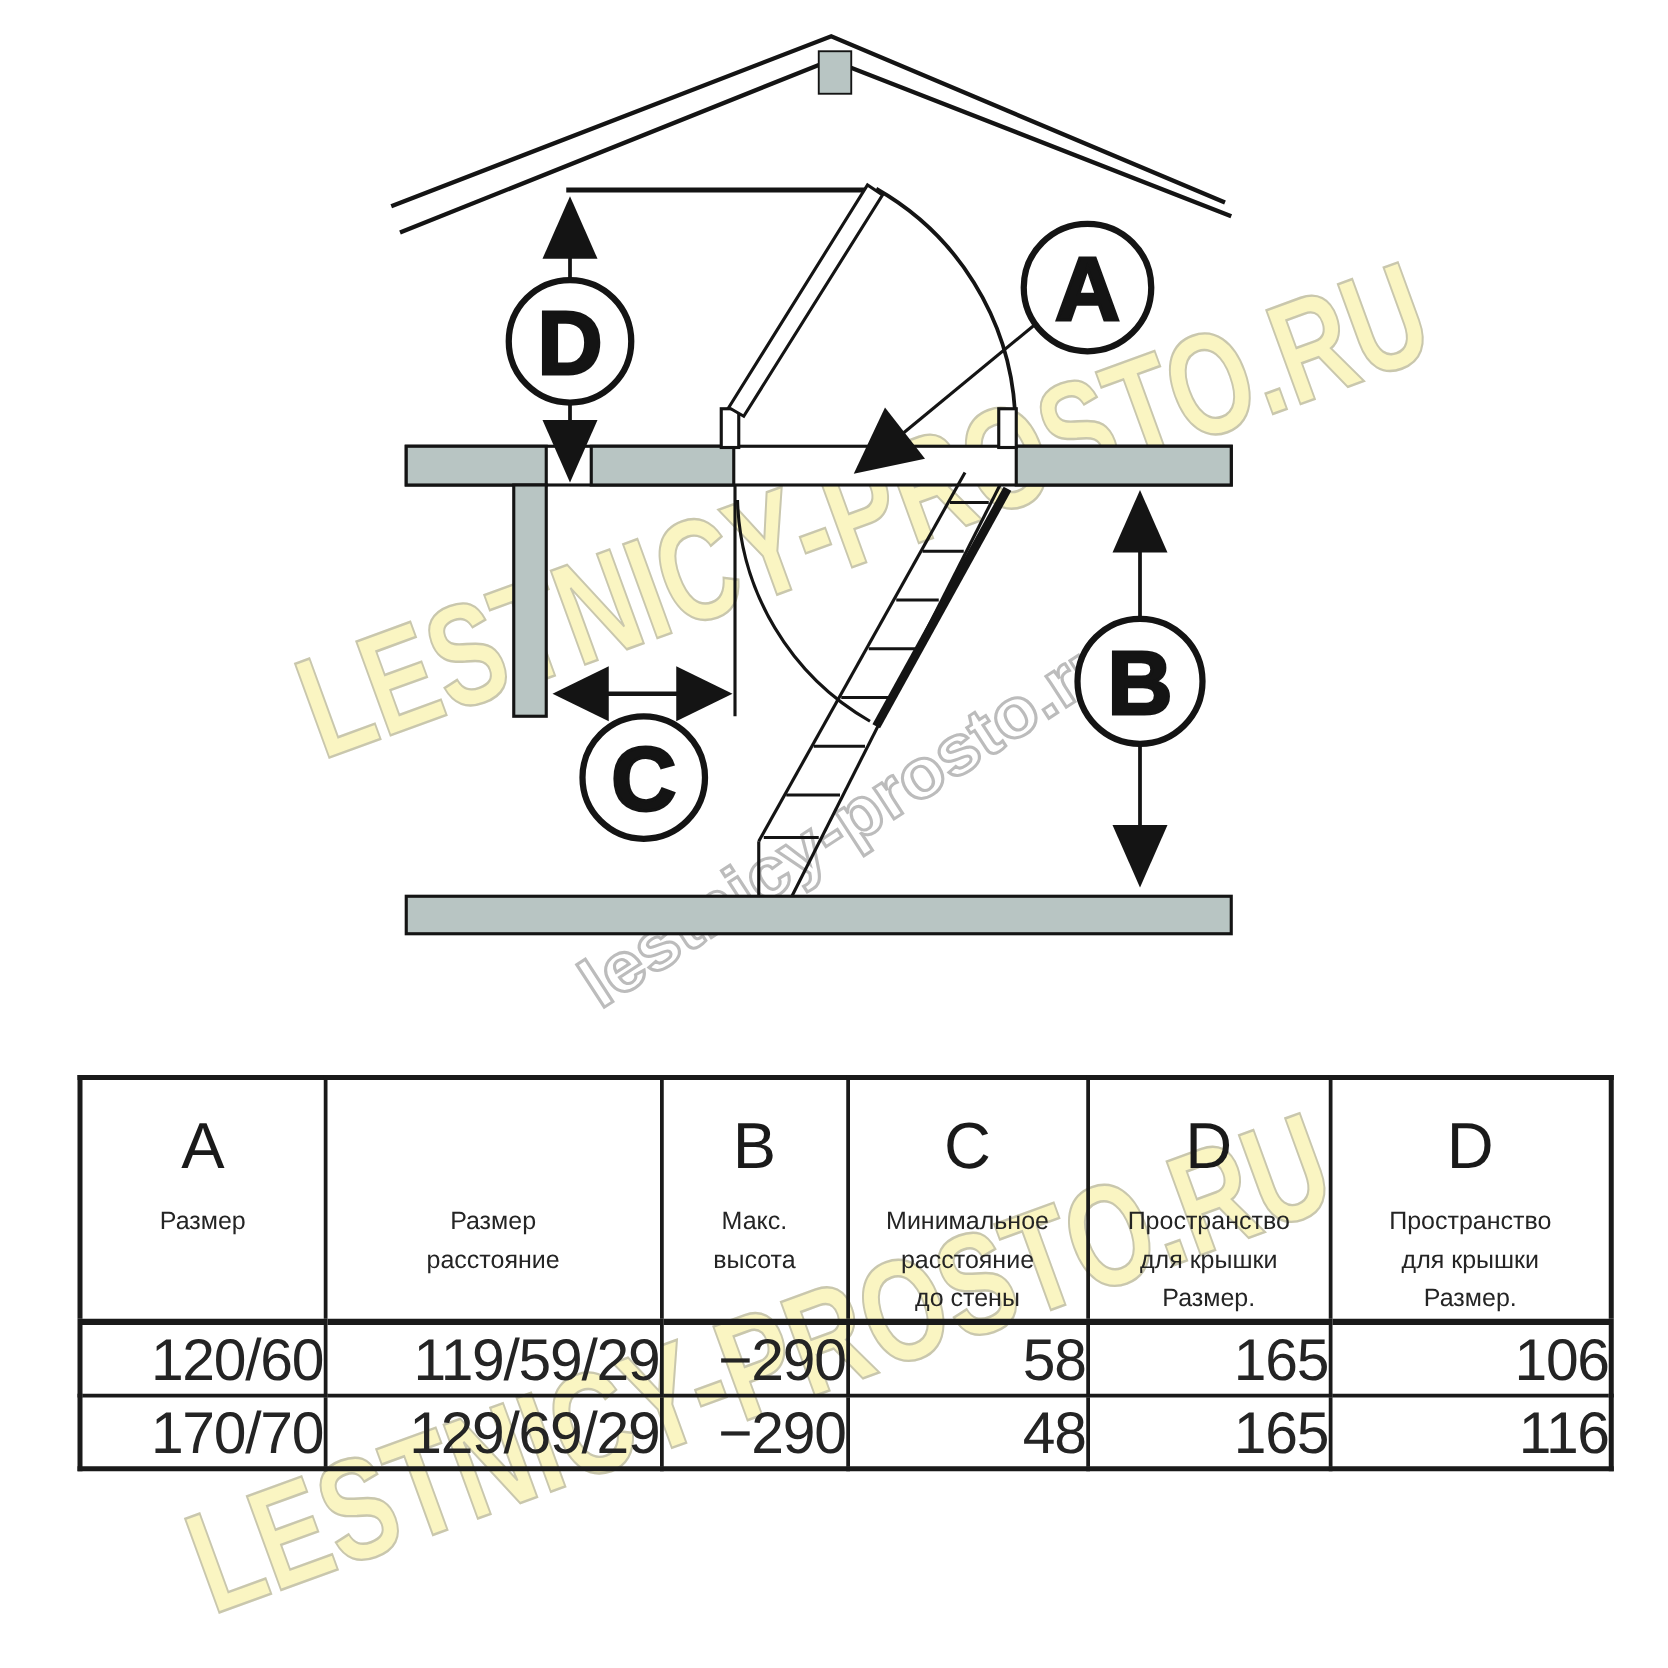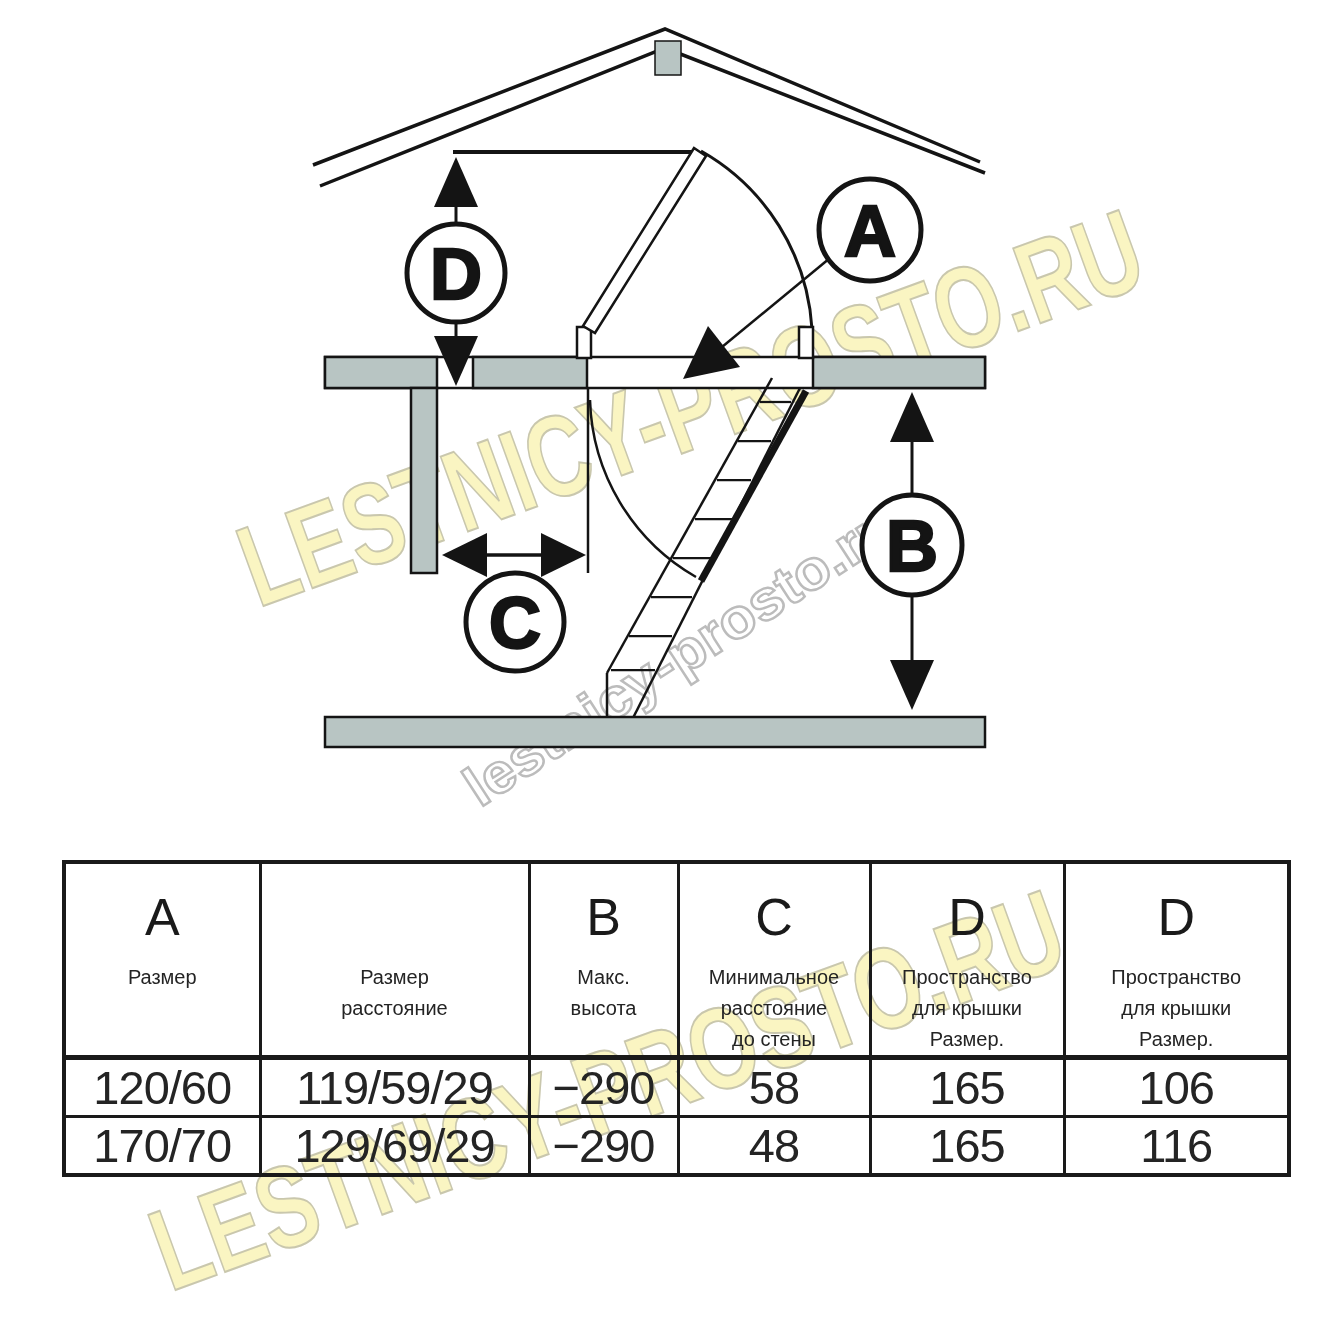--- a/index.html
+++ b/index.html
@@ -27,21 +27,21 @@
           border-collapse:collapse;table-layout:fixed;width:1225px;
           background:transparent;color:#1f1f1f;}
   .dim-table td,.dim-table th{border:3px solid #1a1a1a;padding:0;}
   .dim-table{border:4px solid #1a1a1a;}
   .dim-table thead th{border-bottom:5px solid #1a1a1a;height:191px;
           vertical-align:top;font-weight:normal;}
   .hletter{height:74px;padding-top:16px;display:flex;align-items:center;
           justify-content:center;font-size:52px;color:#1a1a1a;}
   .hlabels{margin-top:8px;text-align:center;font-size:20px;line-height:31px;
           color:#242424;}
-  .dim-table tbody td{height:50px;text-align:center;vertical-align:middle;
+  .dim-table tbody td{height:50px;text-align:right;vertical-align:middle;
           font-size:47px;font-weight:400;letter-spacing:-1px;color:#242424;}
 </style>
 </head>
 <body>
 
 <svg class="layer wm-layer" width="1334" height="1334" viewBox="0 0 1334 1334">
   <text class="wm-big" font-size="116" textLength="950" lengthAdjust="spacingAndGlyphs" transform="translate(258,608) rotate(-20)">LESTNICY-PROSTO.RU</text>
   <text class="wm-big" font-size="116" textLength="960" lengthAdjust="spacingAndGlyphs" transform="translate(170,1292) rotate(-20)">LESTNICY-PROSTO.RU</text>
   <text class="wm-small" font-size="56" textLength="500" lengthAdjust="spacingAndGlyphs" transform="translate(480,808) rotate(-33)">lestnicy-prosto.ru</text>
 </svg>

